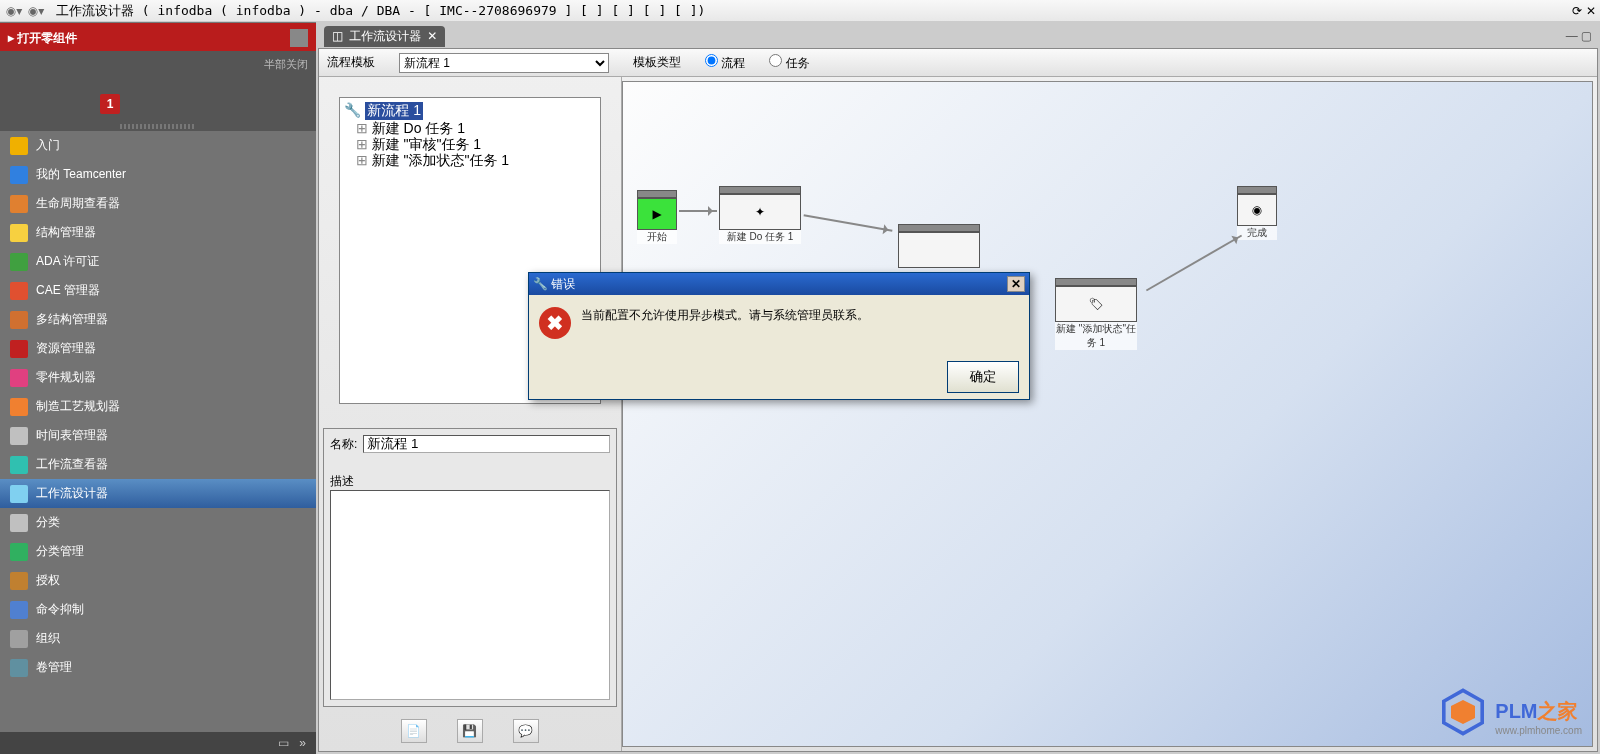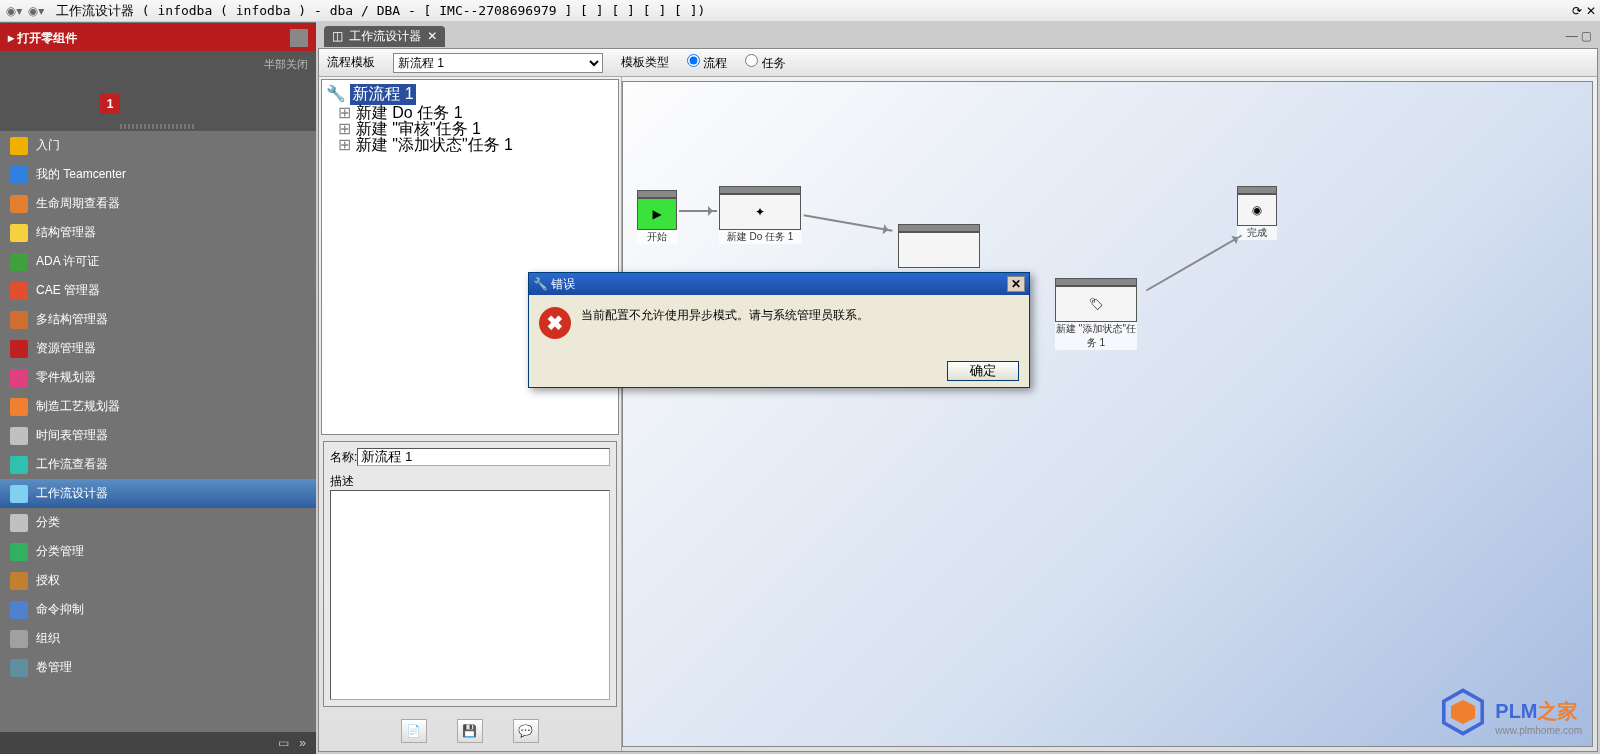--- a/index.html
+++ b/index.html
@@ -28,53 +28,53 @@
 .sb-icon { width: 18px; height: 18px; display: inline-block; border-radius: 2px; }
 .sb-footer { height: 22px; background: #444; display: flex; justify-content: flex-end; align-items: center; padding: 0 10px; gap: 10px; color: #ccc; }
 
 .content { flex: 1; background: #ccc; display: flex; flex-direction: column; padding: 2px; }
 .tab-strip { height: 24px; background: #ccc; display: flex; align-items: center; padding-left: 6px; }
 .tab { background: #5a5a5a; color: #fff; padding: 2px 8px; border-radius: 4px 4px 0 0; display: flex; align-items: center; gap: 6px; font-size: 12px; }
 .tab-close { color: #fff; cursor: pointer; }
 .win-controls { margin-left: auto; display: flex; gap: 3px; padding-right: 6px; color: #555; }
 
 .panel-body { flex: 1; background: linear-gradient(#f0f0f0,#e0e0e0); border: 1px solid #888; display: flex; flex-direction: column; }
-.toolbar { height: 28px; background: linear-gradient(#fafafa,#e2e2e2); border-bottom: 1px solid #aaa; display: flex; align-items: center; padding: 0 8px; gap: 18px; }
+.toolbar { height: 28px; background: linear-gradient(#fafafa,#e2e2e2); border-bottom: 1px solid #aaa; display: flex; align-items: center; padding: 0 8px; gap: 24px; }
 .toolbar select { width: 210px; height: 20px; border: 1px solid #888; background: #fff; font-size: 12px; }
 .toolbar label { font-size: 12px; }
 
 .work-area { flex: 1; display: flex; }
 .tree-col { width: 303px; display: flex; flex-direction: column; border-right: 1px solid #aaa; }
-.tree-box { flex: 1; background: #fff; border: 1px solid #888; margin: 2px; padding: 4px; font-family: "SimSun", monospace; font-size: 16px; overflow: hidden; }
+.tree-box { flex: 1; background: #fff; border: 1px solid #888; margin: 20px; padding: 4px; font-family: "SimSun", monospace; font-size: 14px; overflow: hidden; }
 .tree-root { background: #2a4e9e; color: #fff; padding: 0 2px; display: inline-block; }
 .tree-node { padding-left: 12px; line-height: 16px; }
 .tree-node::before { content: "⊞ "; color: #888; }
 .prop-box { background: #e8e8e8; border: 1px solid #888; margin: 4px; padding: 6px; }
-.prop-row { display: flex; align-items: center; margin-bottom: 7px; }
+.prop-row { display: flex; align-items: center; gap: 6px; margin-bottom: 20px; }
 .prop-row input { flex: 1; border: 1px inset #aaa; background: #fff; padding: 1px 3px; height: 18px; }
 .desc-box { width: 100%; height: 210px; border: 1px inset #aaa; background: #fff; }
 .btn-row { display: flex; justify-content: center; gap: 30px; padding: 8px; }
 .img-btn { width: 26px; height: 24px; border: 1px solid #aaa; background: linear-gradient(#fff,#ddd); display: flex; align-items: center; justify-content: center; cursor: pointer; }
 
 .canvas { flex: 1; background: linear-gradient(135deg,#fdfdfd 0%,#d5e0f0 60%,#a5bbe0 100%); border: 1px solid #888; margin: 4px 4px 4px 0; position: relative; overflow: hidden; }
 .wf-node { position: absolute; width: 82px; }
 .wf-node .hdr { height: 8px; background: #888; border: 1px solid #555; }
 .wf-node .body { height: 36px; background: #f5f5f5; border: 1px solid #555; display: flex; align-items: center; justify-content: center; }
 .wf-node.start .body { background: #3be23b; }
 .wf-node .cap { font-size: 10px; text-align: center; color: #333; background: rgba(255,255,255,.7); }
 .arrow { position: absolute; height: 2px; background: #888; }
 .arrow::after { content: ""; position: absolute; right: -1px; top: -4px; border: 5px solid transparent; border-left-color: #888; }
 
 .dialog { position: absolute; left: 528px; top: 272px; width: 502px; background: #ece9d8; border: 1px solid #003c74; box-shadow: 3px 3px 8px rgba(0,0,0,.4); }
 .dlg-title { height: 22px; background: linear-gradient(#2a6ad0,#1a4aa0); color: #fff; display: flex; align-items: center; padding: 0 4px; font-size: 12px; }
 .dlg-close { margin-left: auto; width: 18px; height: 16px; background: #e0d0c0; border: 1px solid #888; color: #000; text-align: center; line-height: 14px; cursor: pointer; font-weight: bold; }
 .dlg-body { padding: 12px 10px 6px; display: flex; gap: 10px; min-height: 60px; }
 .err-icon { width: 32px; height: 32px; border-radius: 50%; background: #d03020; display: flex; align-items: center; justify-content: center; color: #fff; font-weight: bold; font-size: 20px; flex-shrink: 0; }
 .dlg-footer { display: flex; justify-content: flex-end; padding: 6px 10px; }
-.dlg-btn { min-width: 72px; height: 20px; border: 1px solid #003c74; background: linear-gradient(#fff,#e0e0d0); cursor: pointer; }
+.dlg-btn { min-width: 72px; height: 32px; border: 1px solid #003c74; background: linear-gradient(#fff,#e0e0d0); cursor: pointer; }
 
 .watermark { position: absolute; right: 10px; bottom: 10px; font-family: Arial; display: flex; align-items: flex-end; gap: 8px; }
 .wm-logo { width: 48px; height: 48px; }
 .wm-text { color: #4068d8; font-size: 20px; font-weight: bold; }
 .wm-sub { color: #888; font-size: 10px; }
 </style>
 </head>
 <body>
 
 <div class="top-bar">

